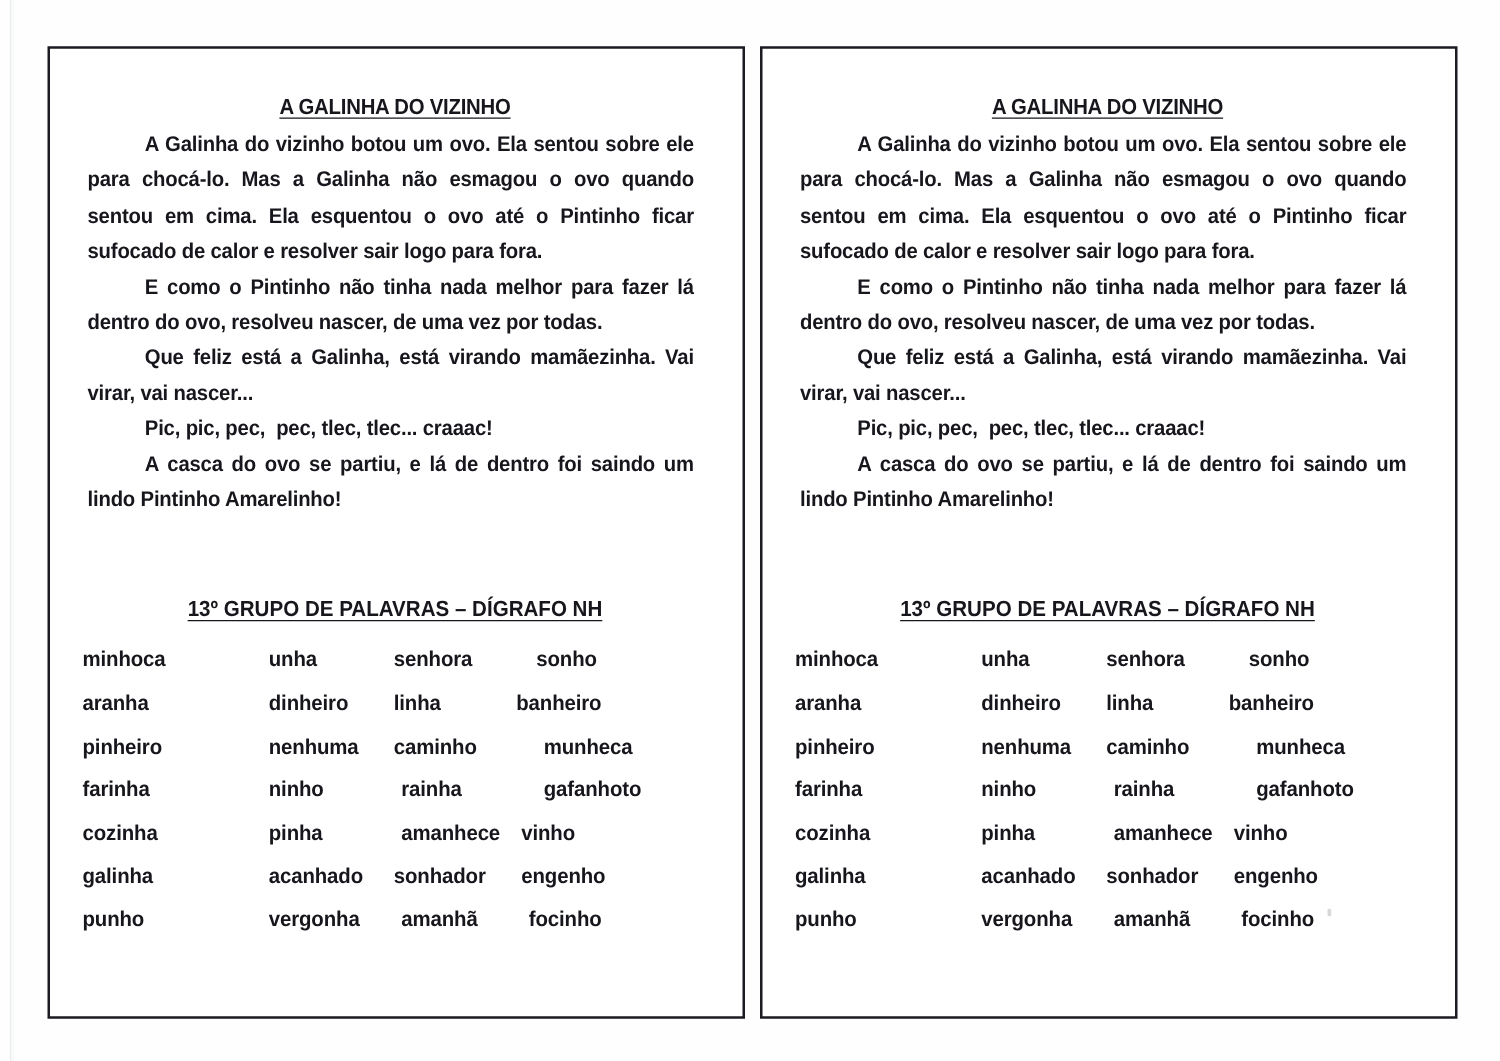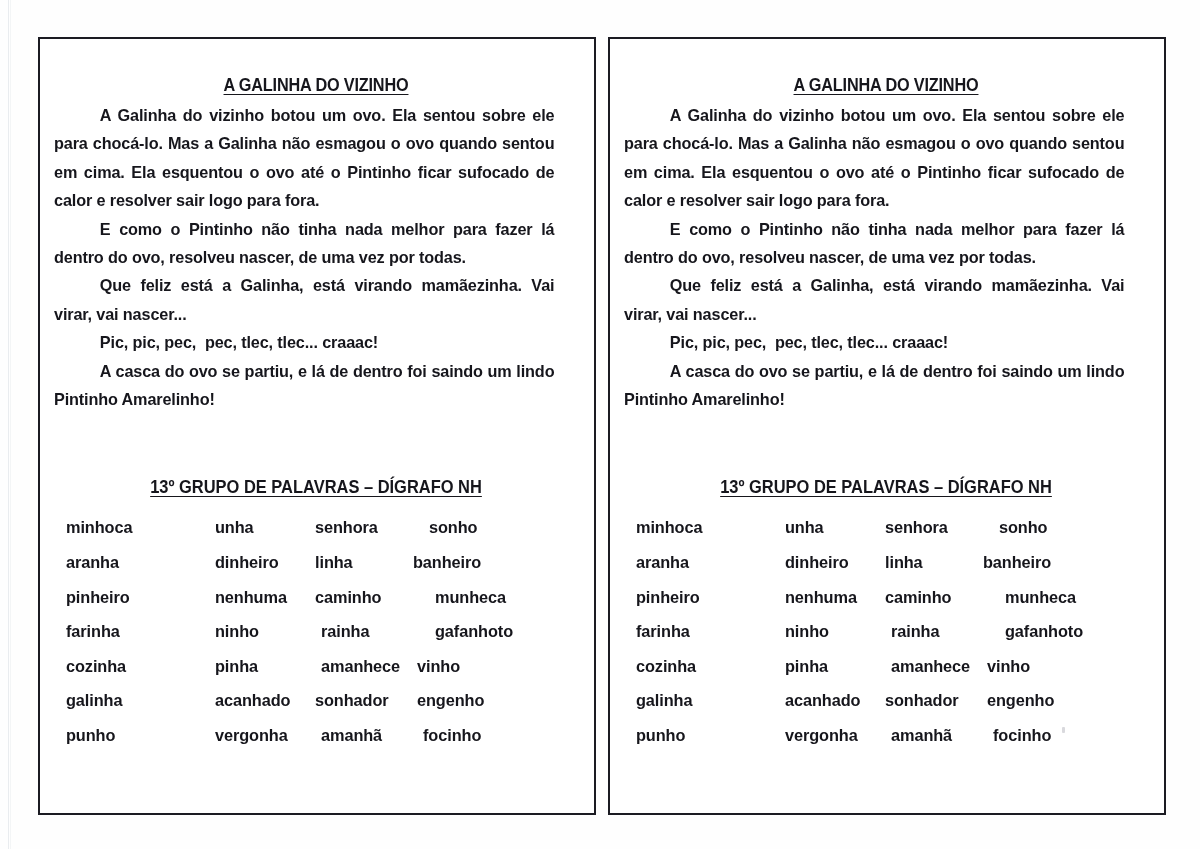--- a/index.html
+++ b/index.html
@@ -57,21 +57,21 @@
     letter-spacing: -0.2px;
     color: #16161c;
     text-decoration: underline;
     text-underline-offset: 3px;
     margin: 0 0 6px 0;
     transform: scaleX(0.93);
     transform-origin: center;
   }
 
   .story {
-    margin: 0 2px 0 2px;
+    margin: 0 2px 0 18px;
   }
 
   .para {
     font-weight: bold;
     font-size: 17px;
     line-height: 28.4px;
     color: #16161c;
     text-align: justify;
     text-indent: 48px;
     margin: 0;

